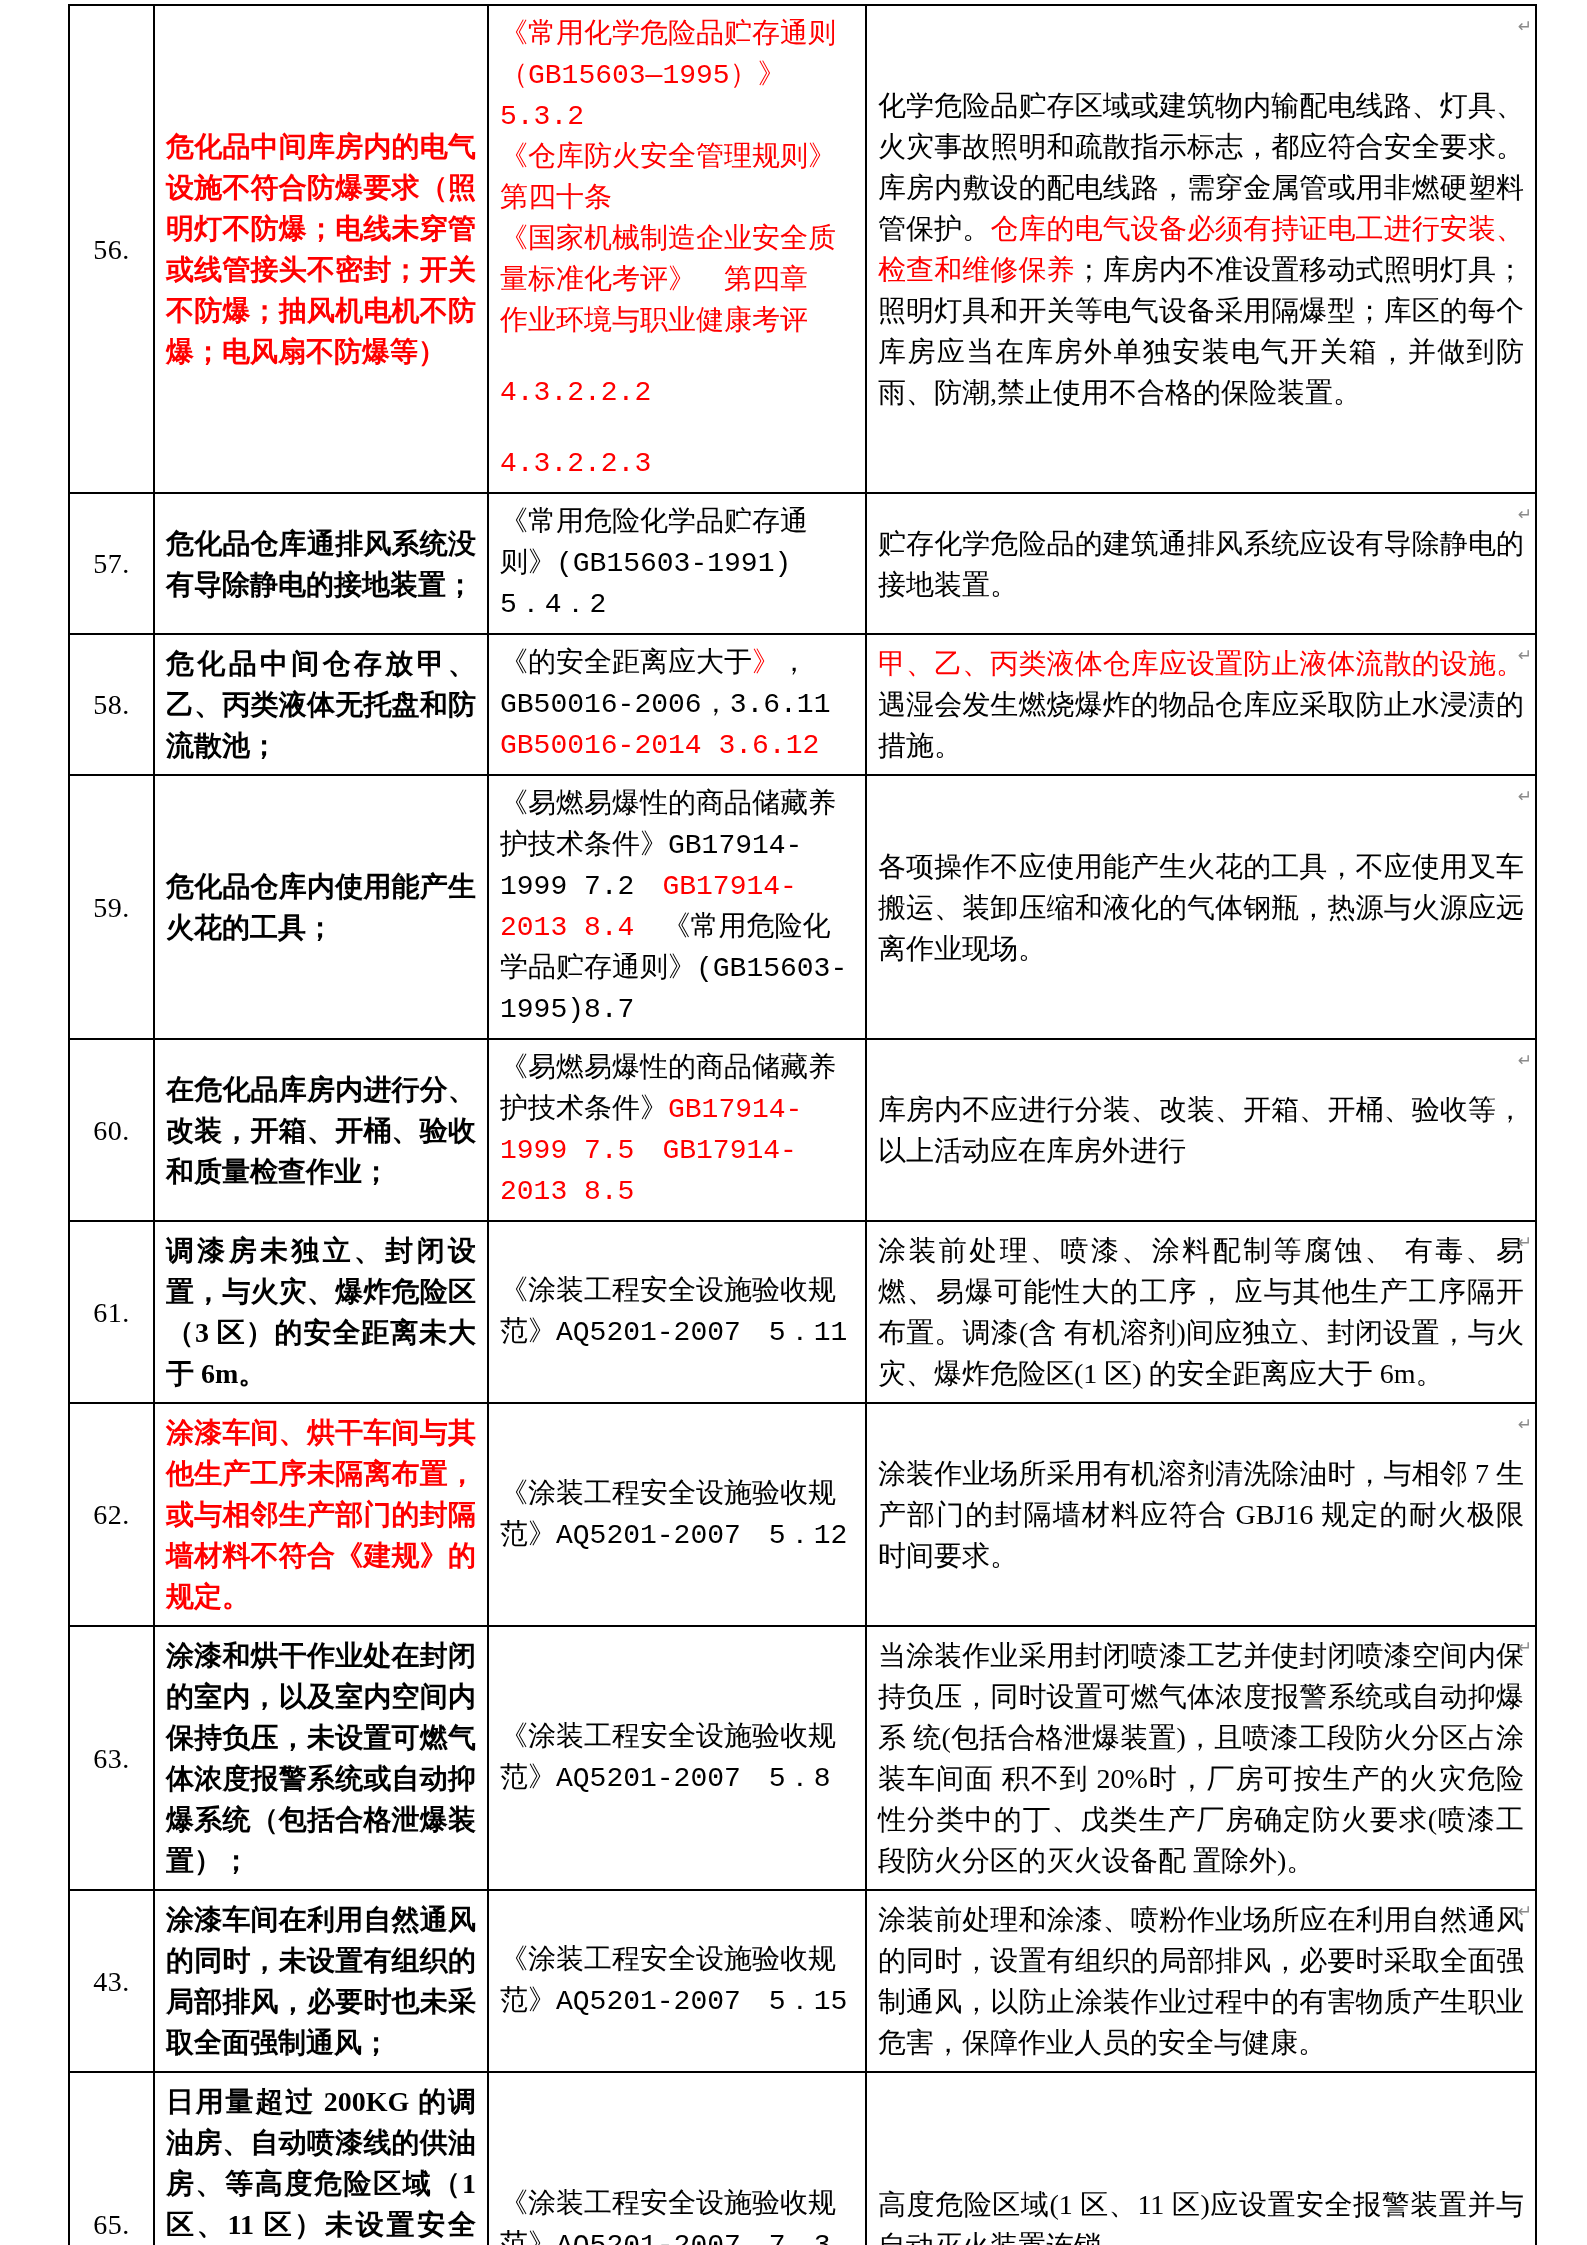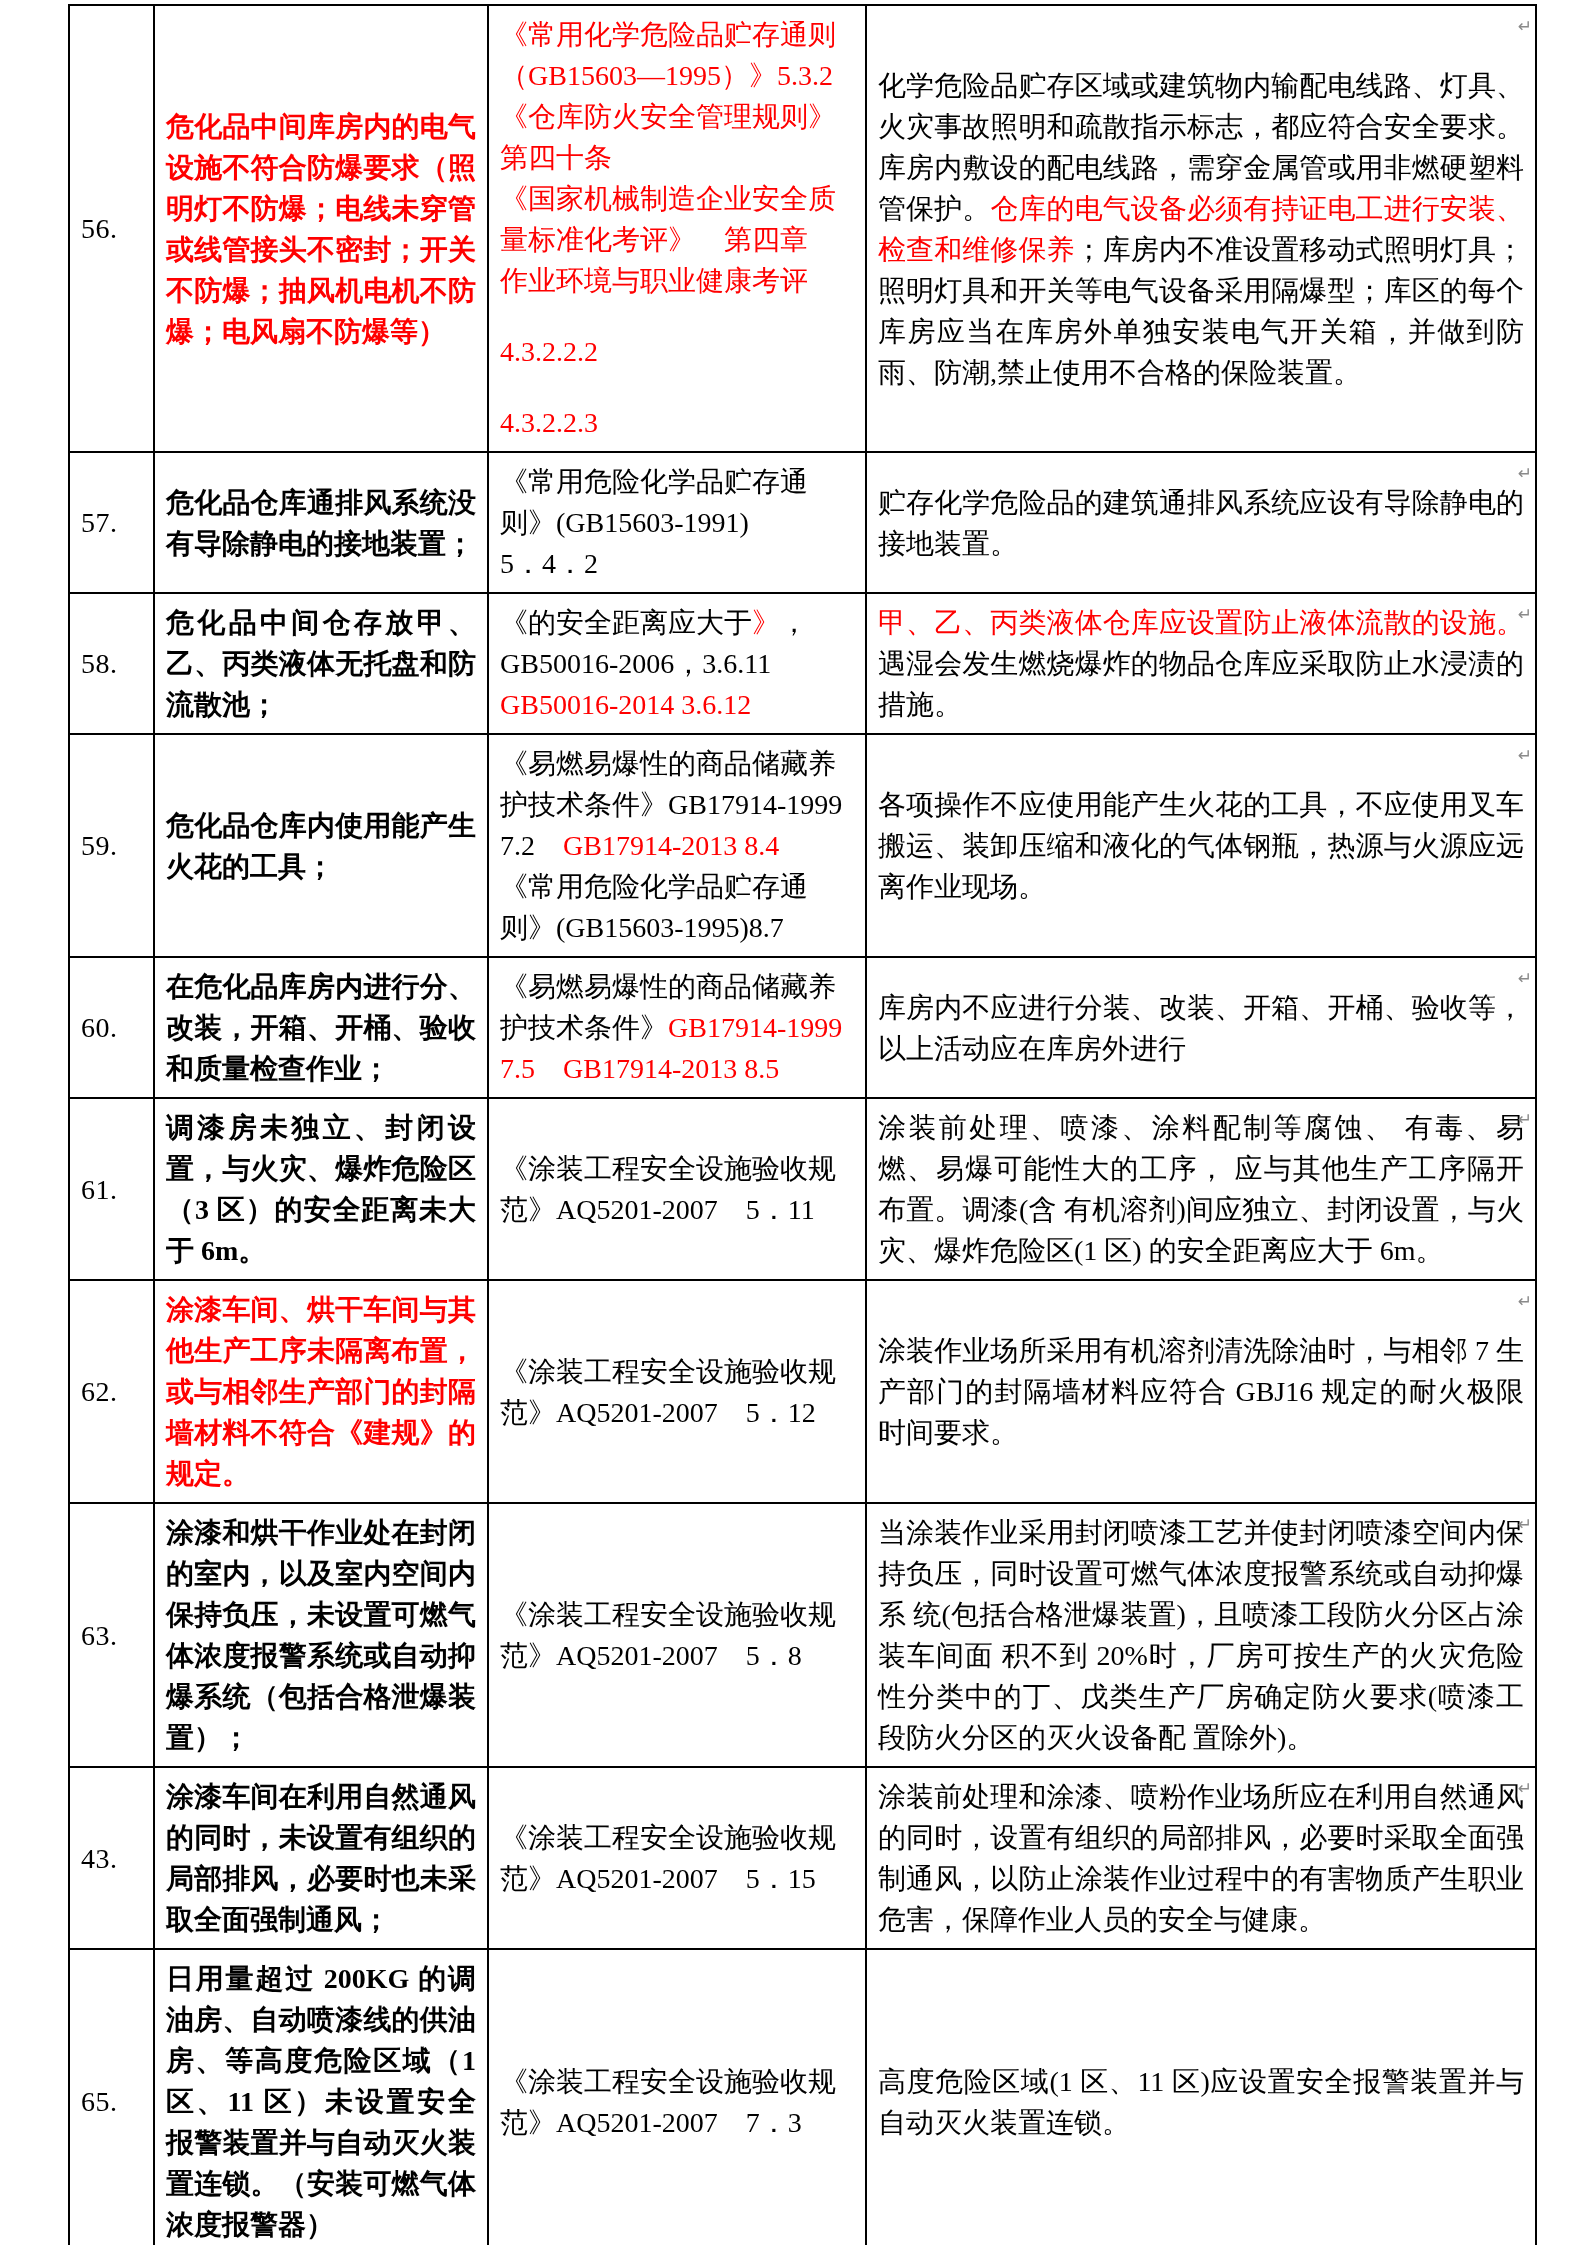--- a/index.html
+++ b/index.html
@@ -31,30 +31,32 @@
   table.doc-table td {
     border: 2px solid #000000;
     vertical-align: middle;
     font-size: 28px;
     line-height: 41px;
     padding: 8px 11px;
     word-break: break-word;
     overflow-wrap: break-word;
   }
   td.num {
+    text-align: center;
     font-size: 29px;
     padding: 0 2px;
     letter-spacing: 0.5px;
   }
   td.problem {
     text-align: justify;
     font-weight: bold;
   }
   td.basis {
     text-align: left;
+    font-family: Liberation Mono, monospace;
   }
   td.req {
     text-align: justify;
     position: relative;
     padding-right: 16px;
   }
   .bpara { margin: 0; }
   .bpara.gap { margin-top: 30px; }
   .red { color: #ff0000; }
   .pmark {

